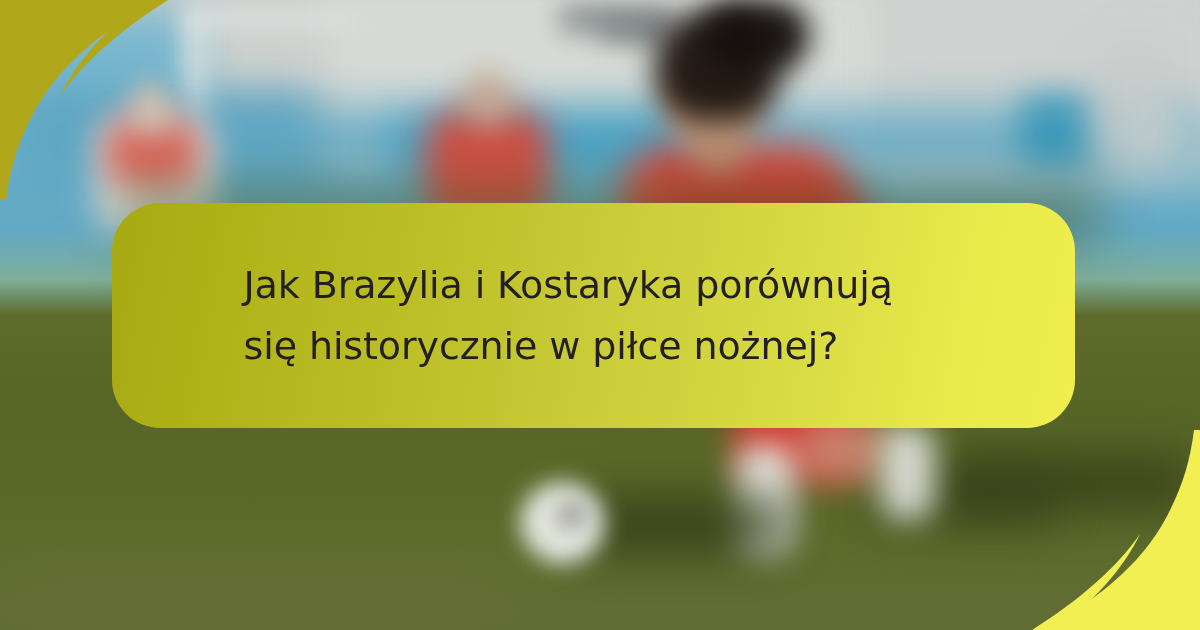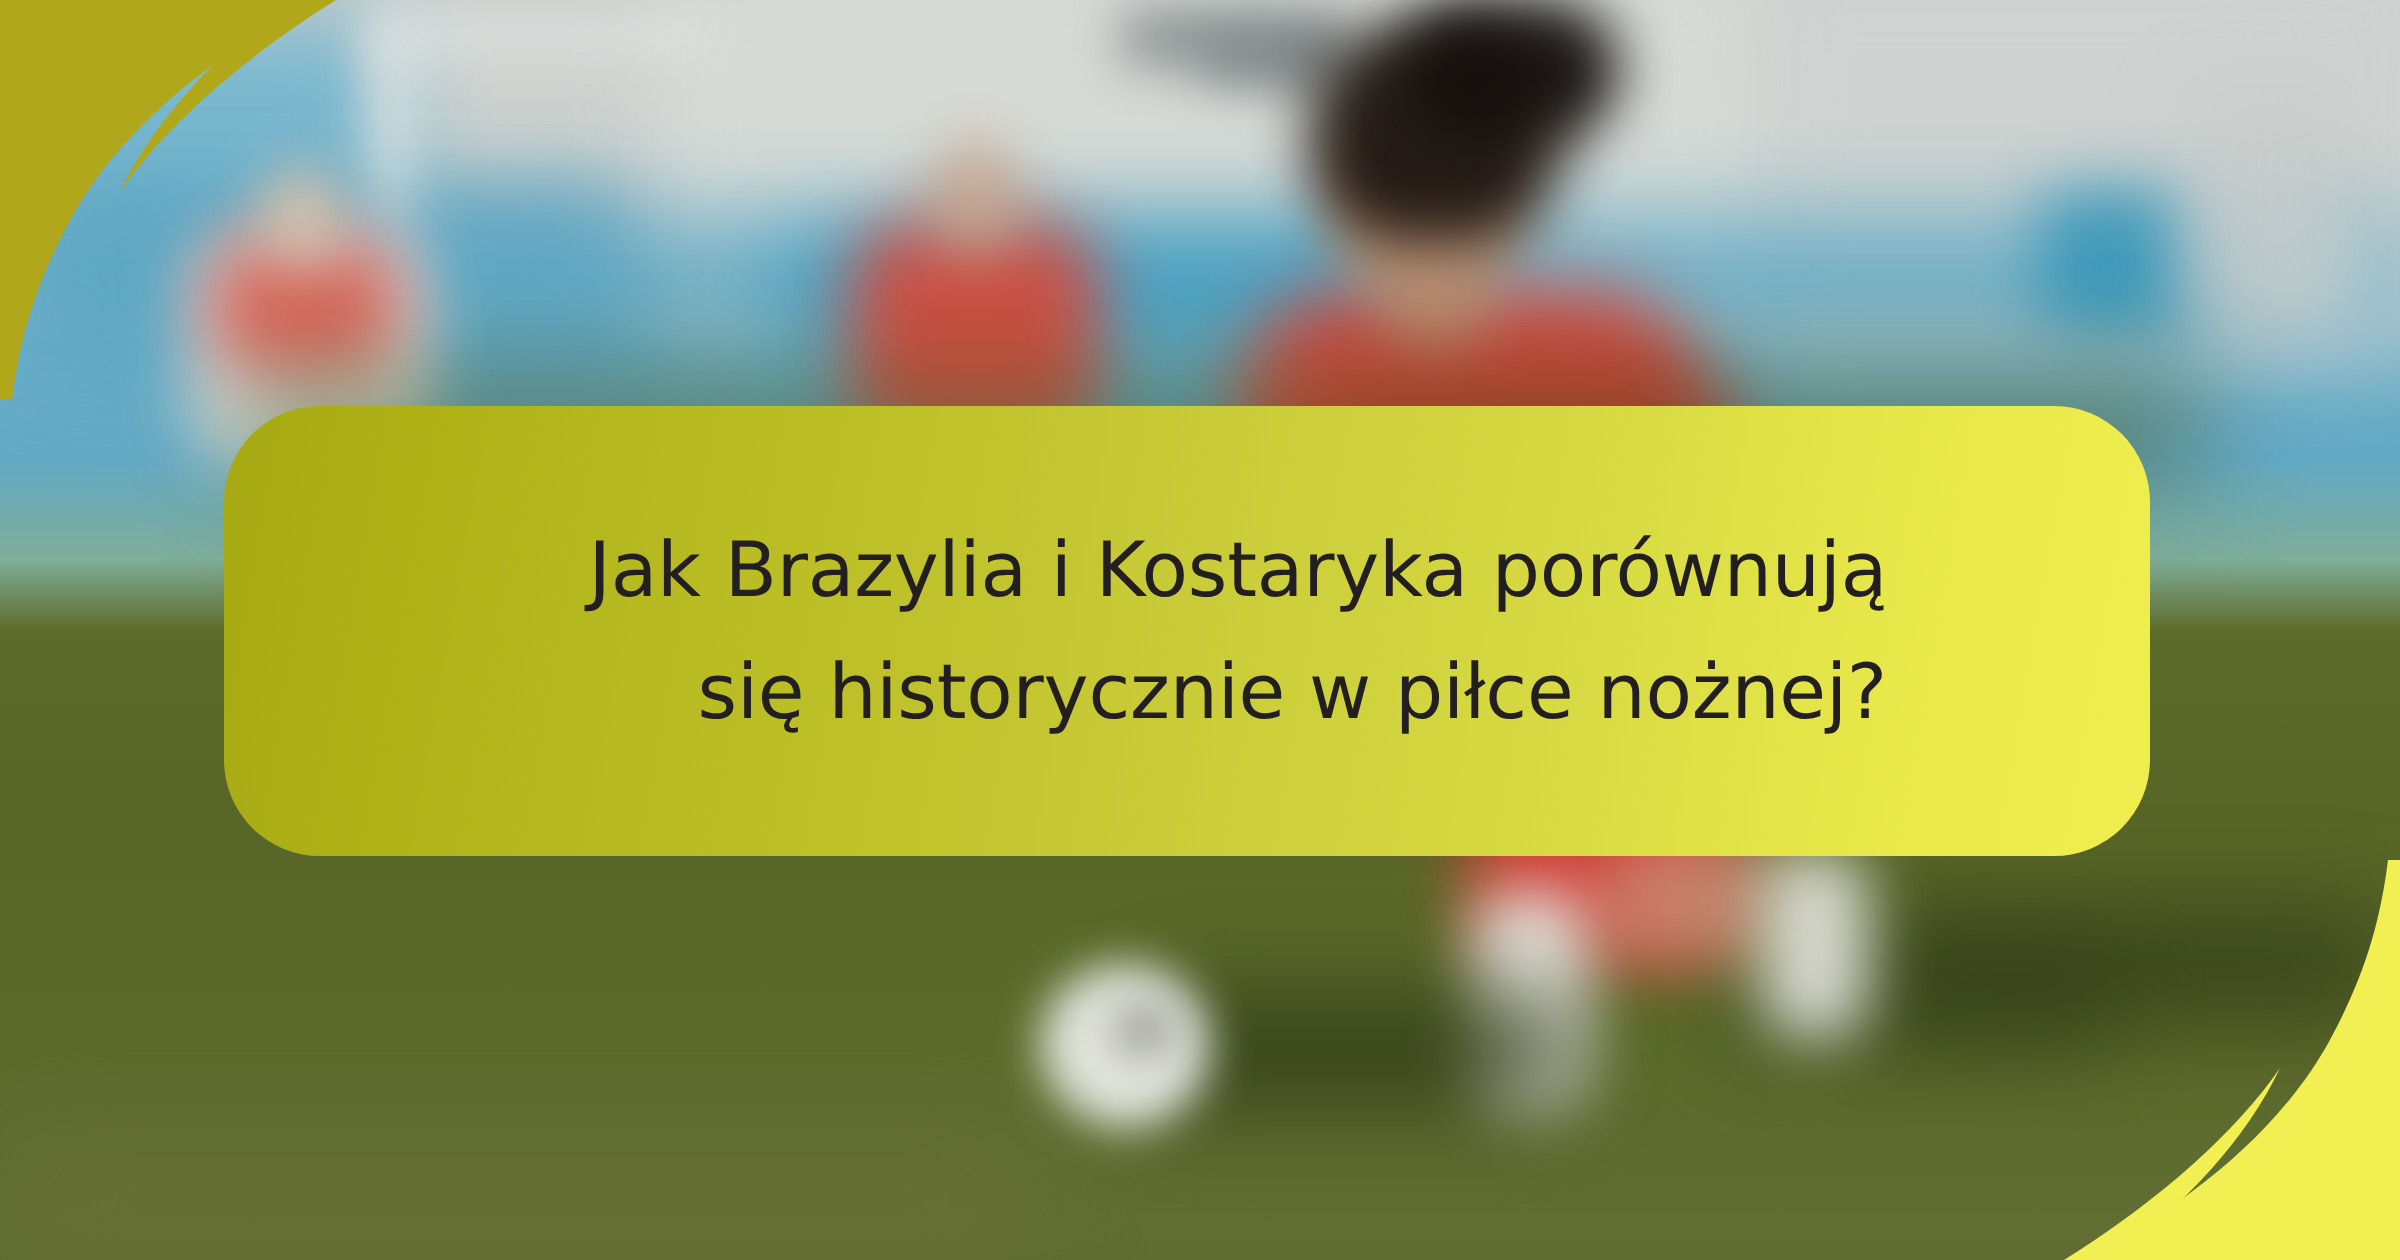--- a/index.html
+++ b/index.html
@@ -108,21 +108,21 @@
         #eaea4b 88%,
         #efee4e 100%);
     display: flex;
     align-items: center;
     justify-content: center;
     box-sizing: border-box;
     padding: 0 48px;
   }
   .card-title {
     margin: 0;
-    text-align: right;
+    text-align: left;
     color: #231f20;
     font-family: "DejaVu Sans", "Liberation Sans", sans-serif;
     font-size: 38px;
     font-weight: 400;
     line-height: 1.58;
     letter-spacing: -0.1px;
     max-width: 700px;
   }
 </style>
 </head>

